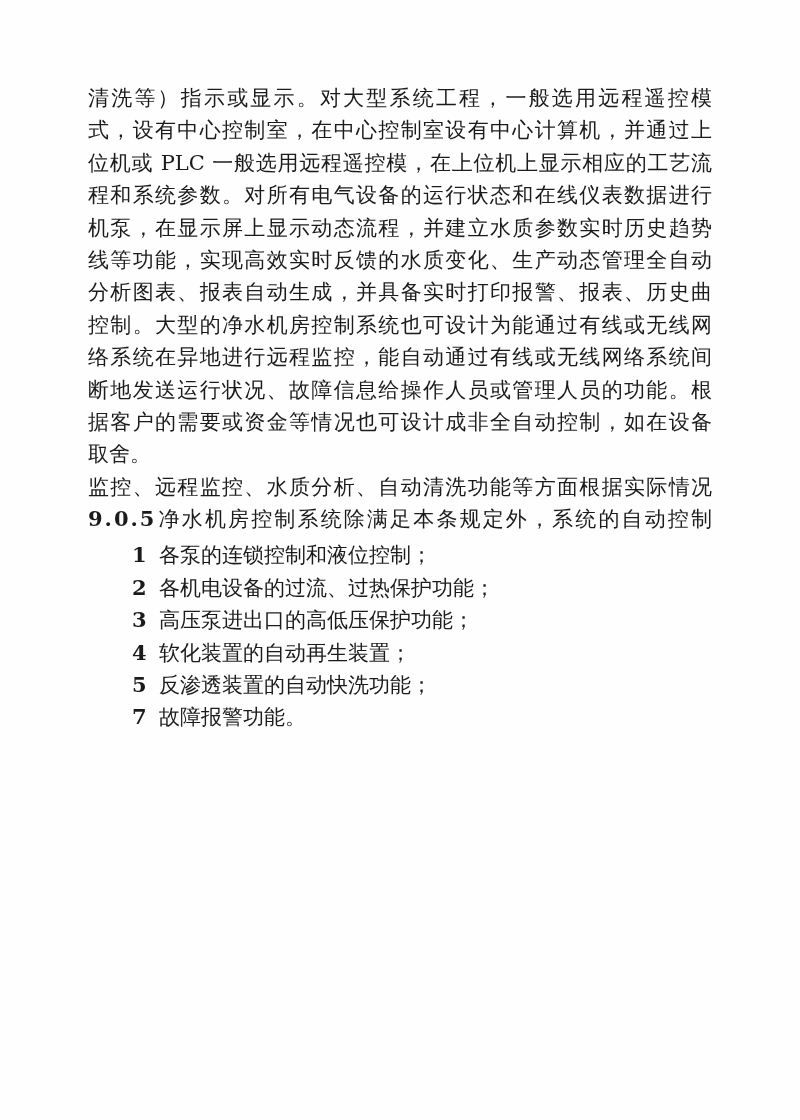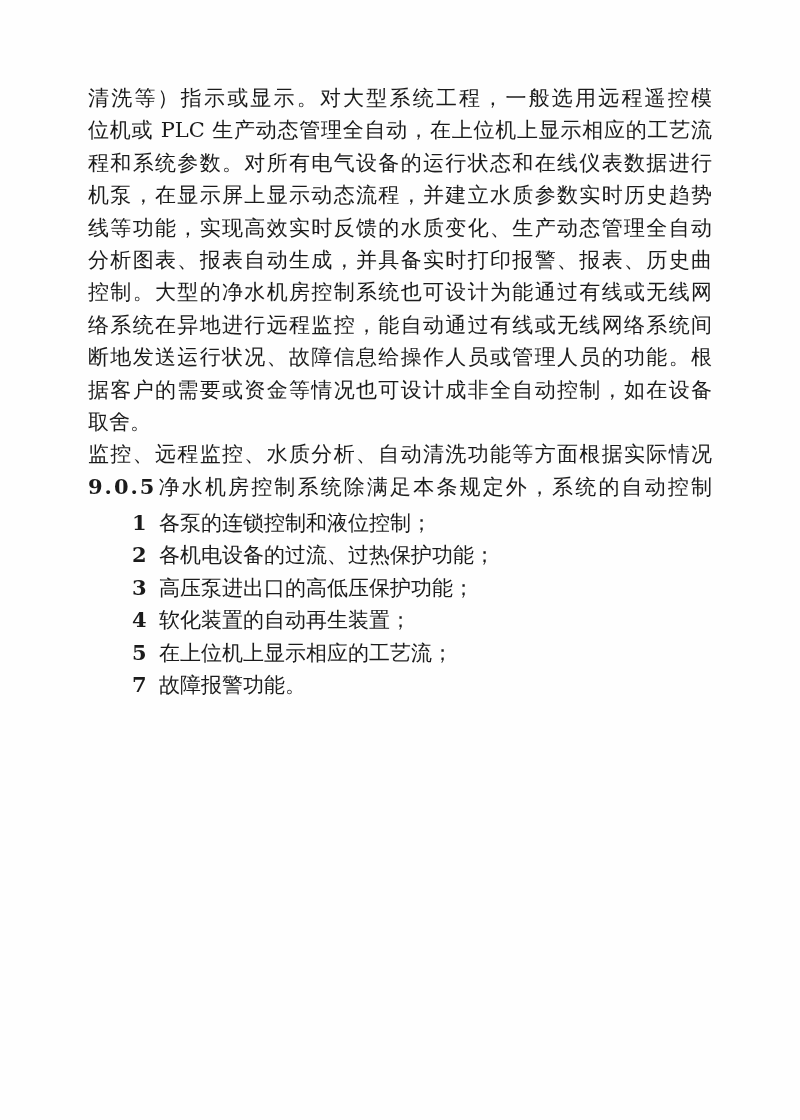--- a/index.html
+++ b/index.html
@@ -49,21 +49,22 @@
   }
 </style>
 </head>
 <body>
 
 <div class="page">
   <div class="content">
 
     <div class="paragraph">
       <div class="tline just">清洗等）指示或显示。对大型系统工程，一般选用远程遥控模</div>
-      <div class="tline just">位机或 PLC 生产动态管理全自动，在上位机上显示相应的工艺流</div>
+      <div class="tline just">式，设有中心控制室，在中心控制室设有中心计算机，并通过上</div>
+      <div class="tline just">位机或 PLC 一般选用远程遥控模，在上位机上显示相应的工艺流</div>
       <div class="tline just">程和系统参数。对所有电气设备的运行状态和在线仪表数据进行</div>
       <div class="tline just">机泵，在显示屏上显示动态流程，并建立水质参数实时历史趋势</div>
       <div class="tline just">线等功能，实现高效实时反馈的水质变化、生产动态管理全自动</div>
       <div class="tline just">分析图表、报表自动生成，并具备实时打印报警、报表、历史曲</div>
       <div class="tline just">控制。大型的净水机房控制系统也可设计为能通过有线或无线网</div>
       <div class="tline just">络系统在异地进行远程监控，能自动通过有线或无线网络系统间</div>
       <div class="tline just">断地发送运行状况、故障信息给操作人员或管理人员的功能。根</div>
       <div class="tline just">据客户的需要或资金等情况也可设计成非全自动控制，如在设备</div>
       <div class="tline">取舍。</div>
       <div class="tline just">监控、远程监控、水质分析、自动清洗功能等方面根据实际情况</div>
@@ -82,21 +83,21 @@
       <li class="tline">
         <span class="item-num">2</span><span>各机电设备的过流、过热保护功能；</span>
       </li>
       <li class="tline">
         <span class="item-num">3</span><span>高压泵进出口的高低压保护功能；</span>
       </li>
       <li class="tline">
         <span class="item-num">4</span><span>软化装置的自动再生装置；</span>
       </li>
       <li class="tline">
-        <span class="item-num">5</span><span>在上位机上显示相应的工艺流；</span>
+        <span class="item-num">5</span><span>反渗透装置的自动快洗功能；</span>
       </li>
       <li class="tline">
         <span class="item-num">7</span><span>故障报警功能。</span>
       </li>
     </ol>
 
   </div>
 </div>
 
 </body></html>

